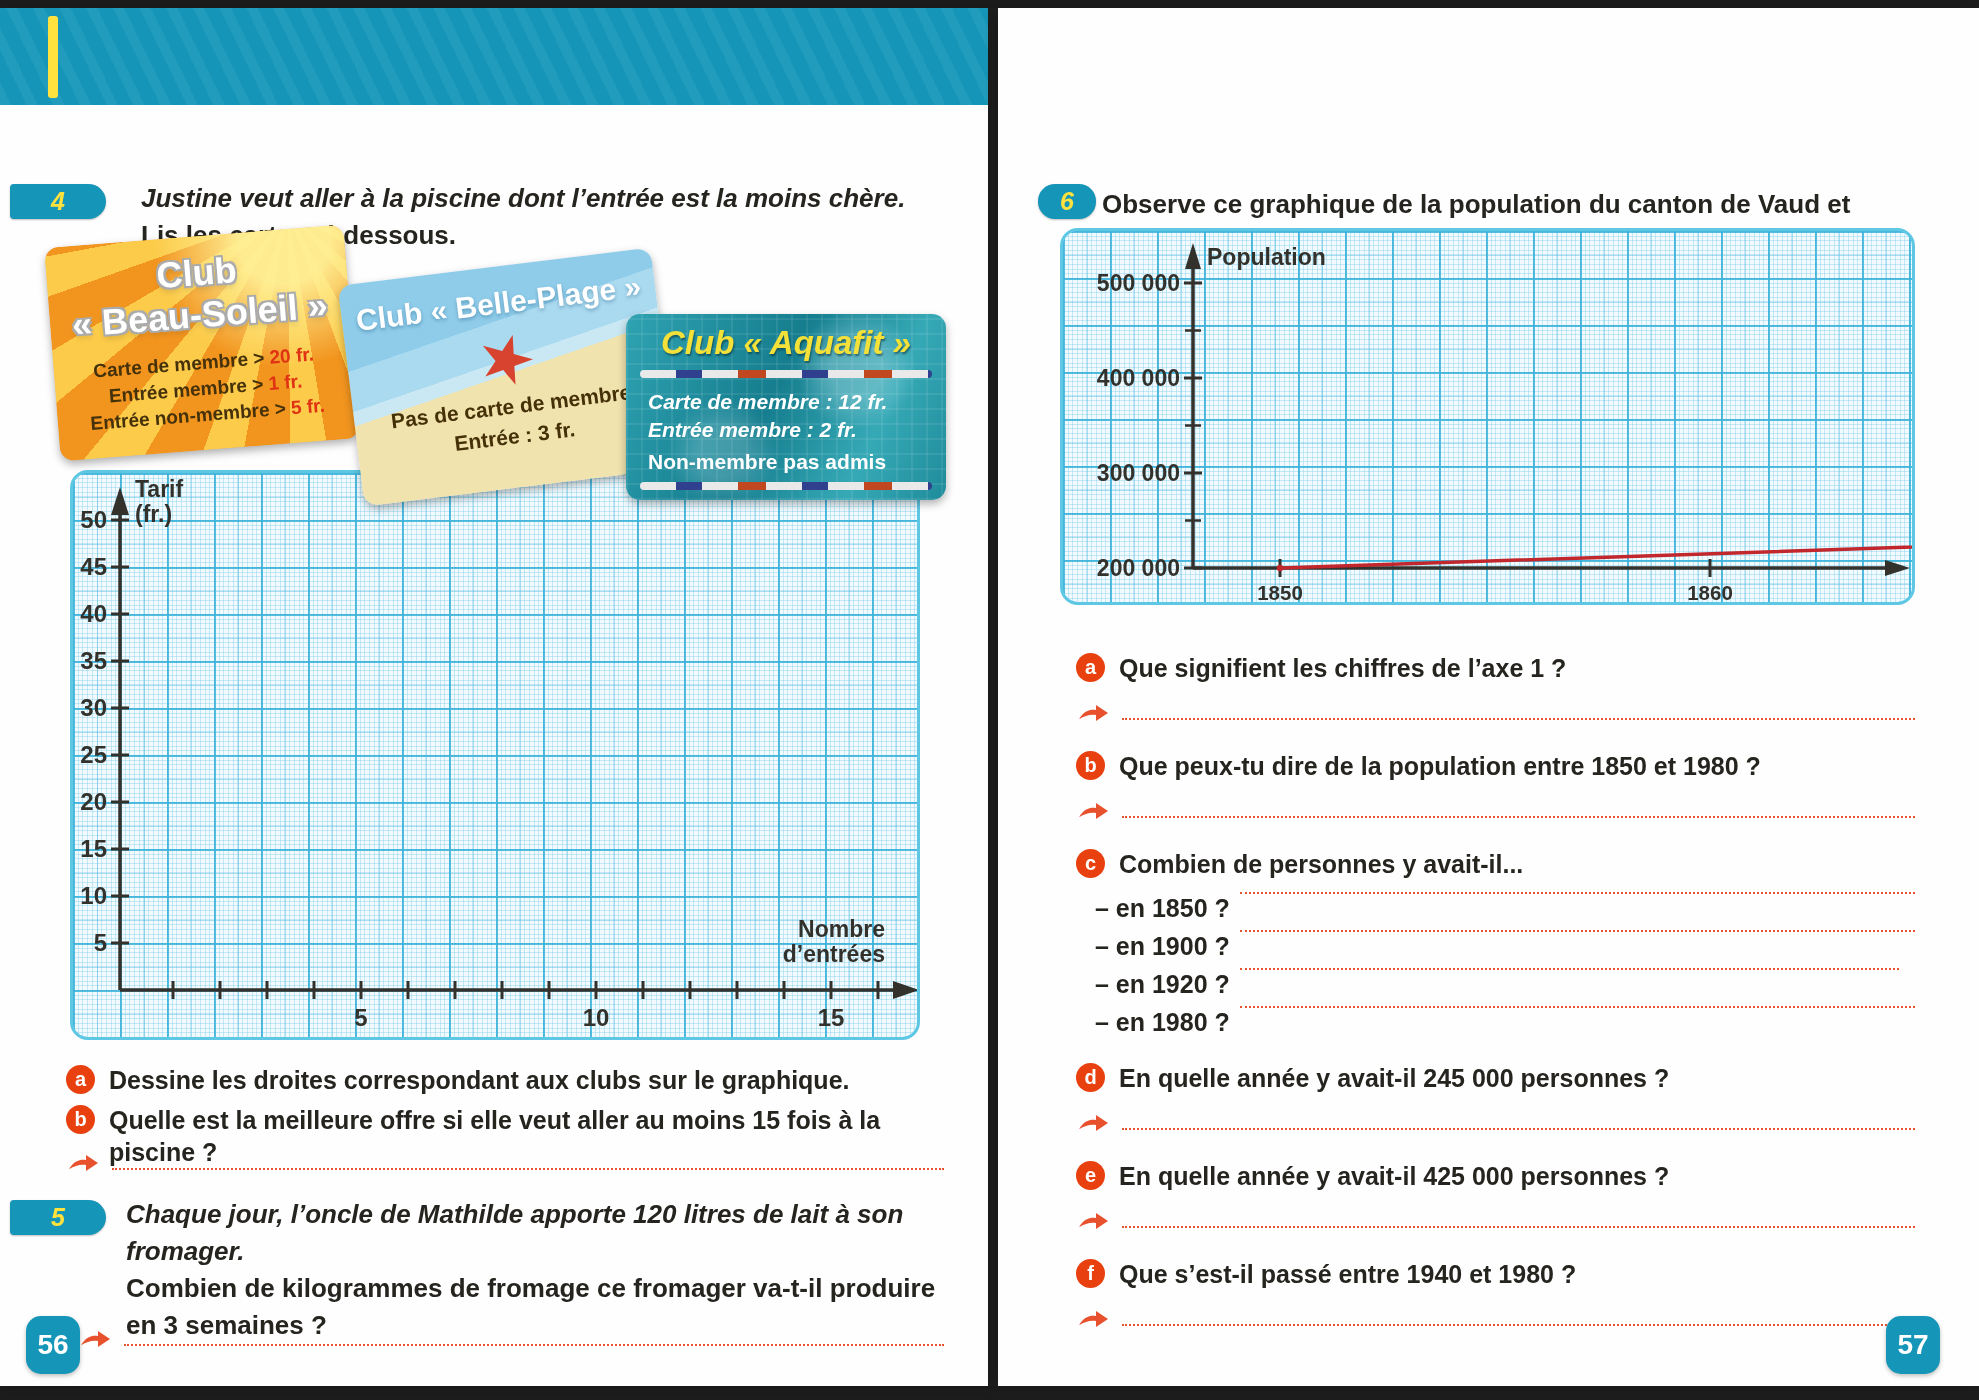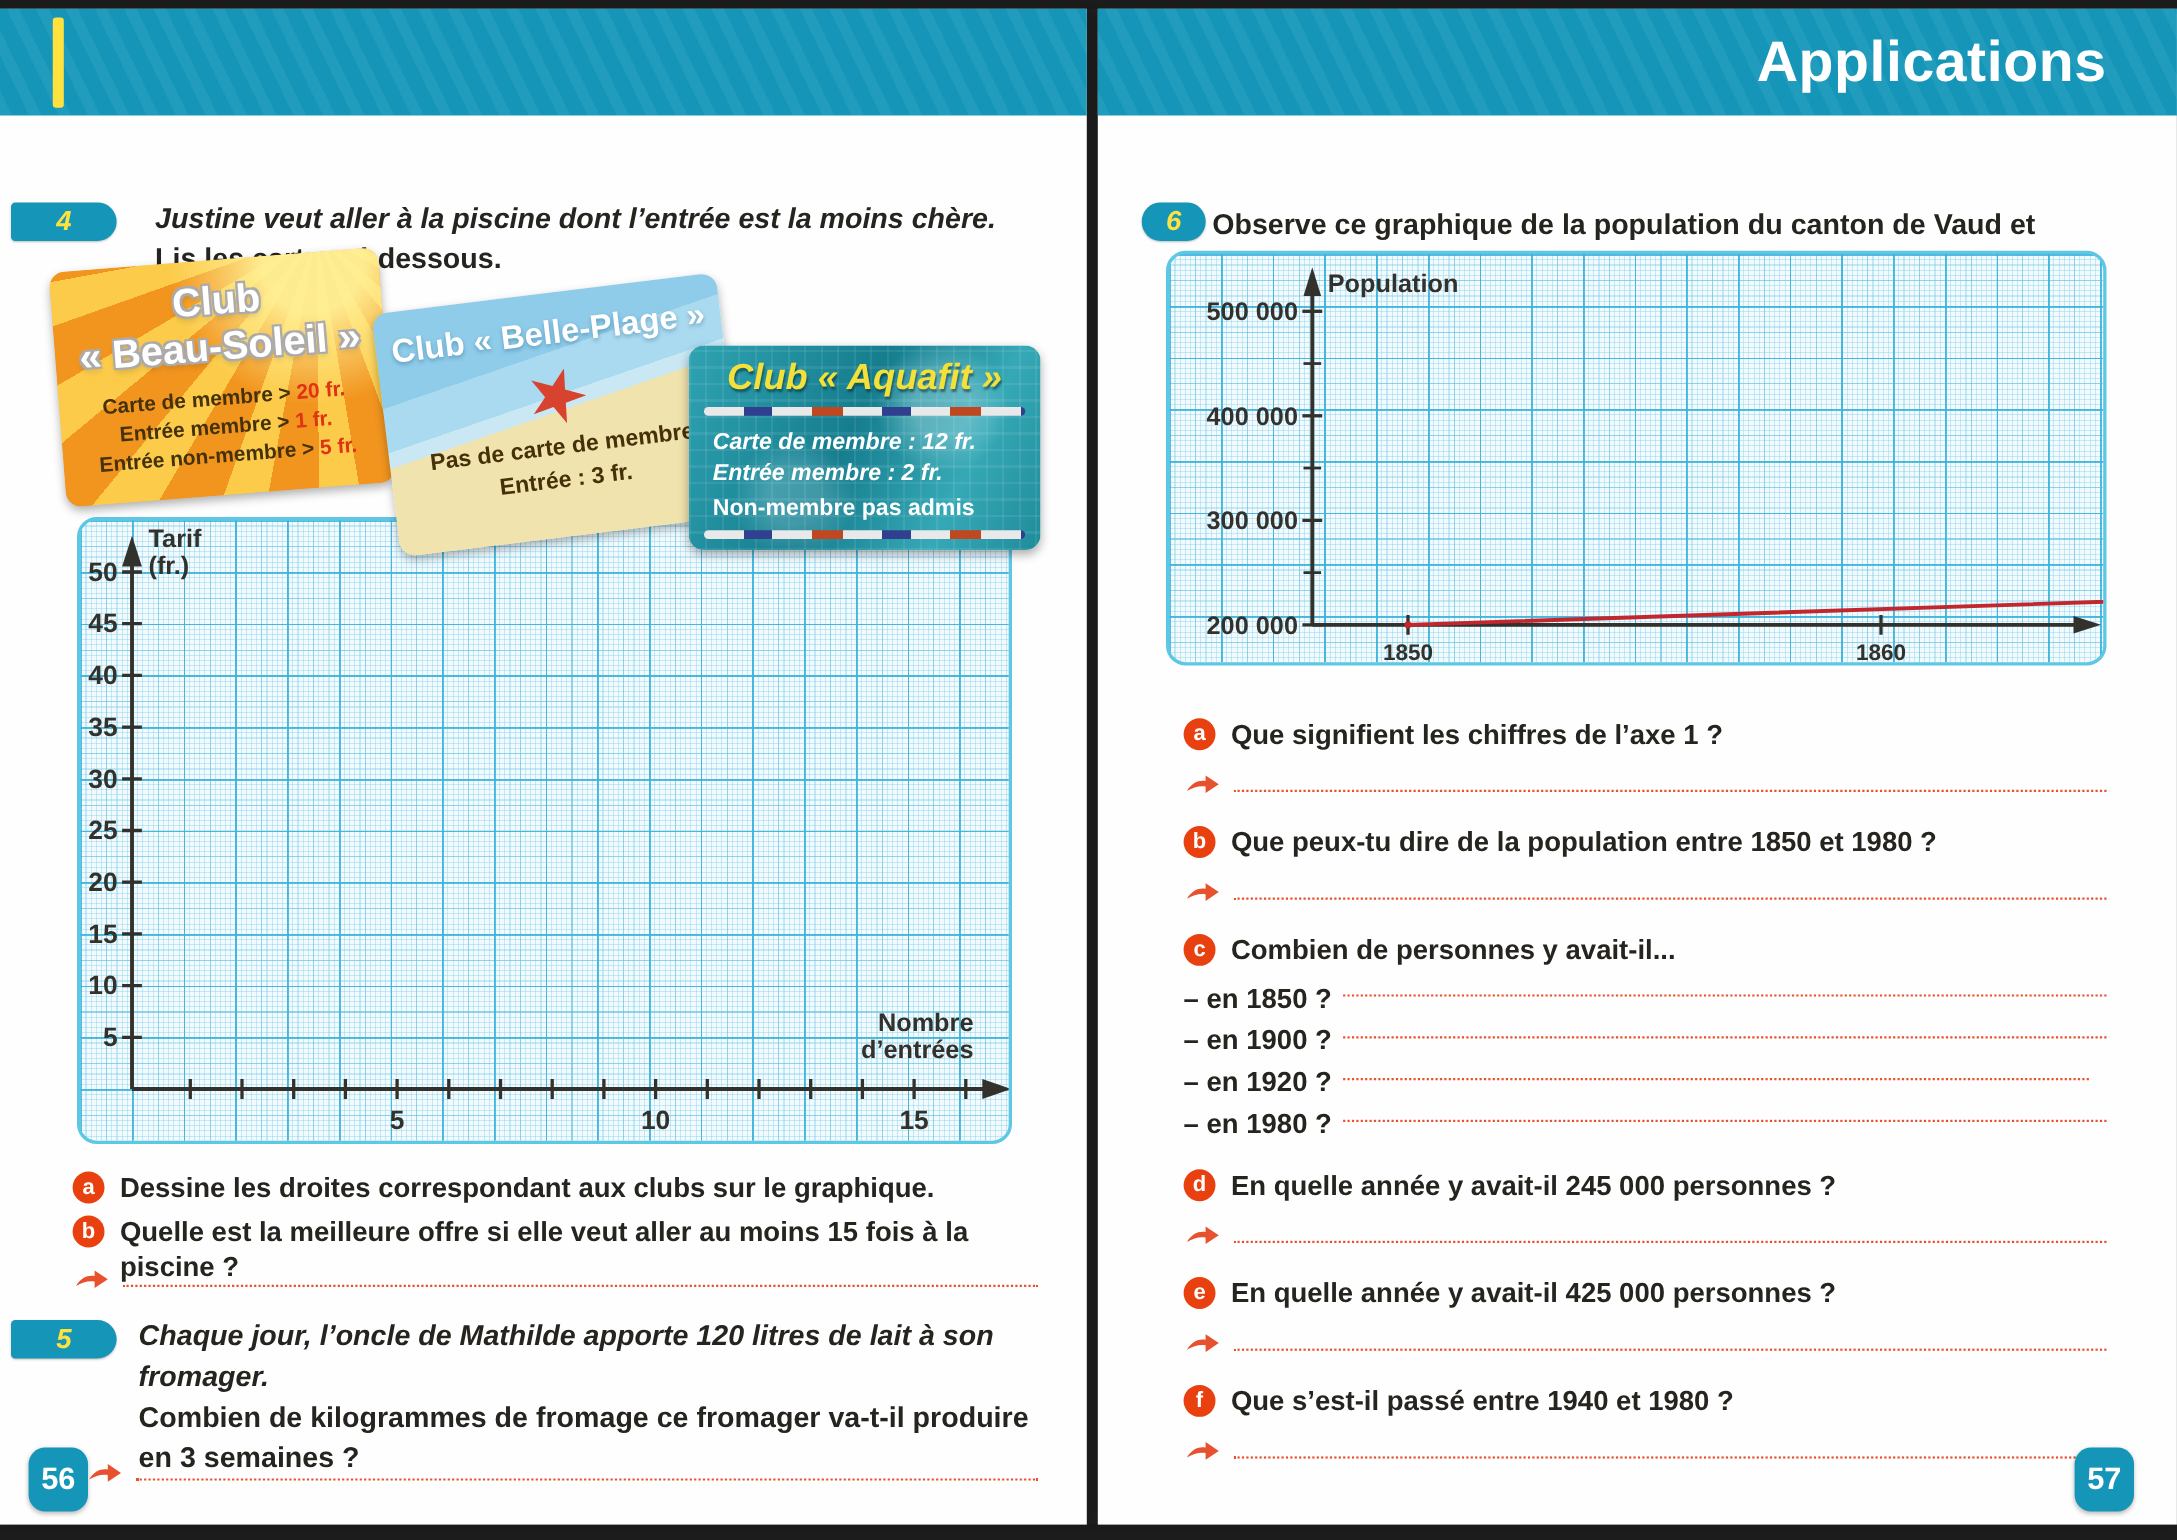--- a/index.html
+++ b/index.html
@@ -78,21 +78,21 @@
   #right-panel { left:62px; top:220px; width:855px; height:377px; }
 
   
   .qrow { position:absolute; display:flex; gap:14px; align-items:flex-start; }
   .lbadge { flex:0 0 auto; width:29px; height:29px; border-radius:50%; background:#e8400e; color:#fff;
             font-weight:bold; font-size:20px; display:flex; align-items:center; justify-content:center; margin-top:1px; }
   .qtext { font-weight:bold; font-size:25px; line-height:32px; }
   .ansrow { position:absolute; display:flex; align-items:center; height:26px; }
   .arr { flex:0 0 auto; }
   .dots { flex:1; height:14px; border-bottom:2.5px dotted #e8512e; margin-left:12px; }
-  .subrow { position:absolute; display:flex; align-items:center; }
+  .subrow { position:absolute; display:flex; align-items:flex-start;margin-left:19px; }
   .subrow .qtext { white-space:nowrap; }
   .subrow .dots { margin:0 0 6px 10px; height:0; }
 
   .pagebadge { position:absolute; width:54px; height:58px; background:#1596b8; border-radius:15px;
                color:#fff; font-weight:bold; font-size:28px; display:flex; align-items:center; justify-content:center;
                box-shadow:0 2px 4px rgba(0,0,0,.25); }
 
   .strip { position:absolute; left:0; right:0; background:#1c1c1c; }
   .strip.top { top:0; height:8px; }
   .strip.bot { bottom:0; height:14px; }
@@ -227,23 +227,20 @@
       <svg class="arr" width="34" height="20" viewBox="0 0 34 20">
         <path d="M3 16 C8 8 14 6 20 7 L20 2 L32 10 L20 18 L20 12 C14 11 9 13 3 16 Z" fill="#e8512e"></path>
       </svg>
       <div class="dots"></div>
     </div>
 
     <div class="pagebadge" style="left:26px; top:1308px;">56</div>
   </section>
 
   <section class="page right">
-    <header class="band">
-      <div class="apps-title">Applications</div>
-    </header>
 
     <div class="numpill" style="left:40px; top:176px; width:58px; border-radius:17px;">
       <span>6</span>
     </div>
     <div class="extext" style="position:absolute; left:104px; top:178px; right:30px;">
       <p>Observe ce graphique de la population du canton de Vaud et réponds aux questions.</p>
     </div>
 
     <div class="panel" id="right-panel">
       <svg id="chart-right" viewBox="0 0 855 377" width="855" height="377">

